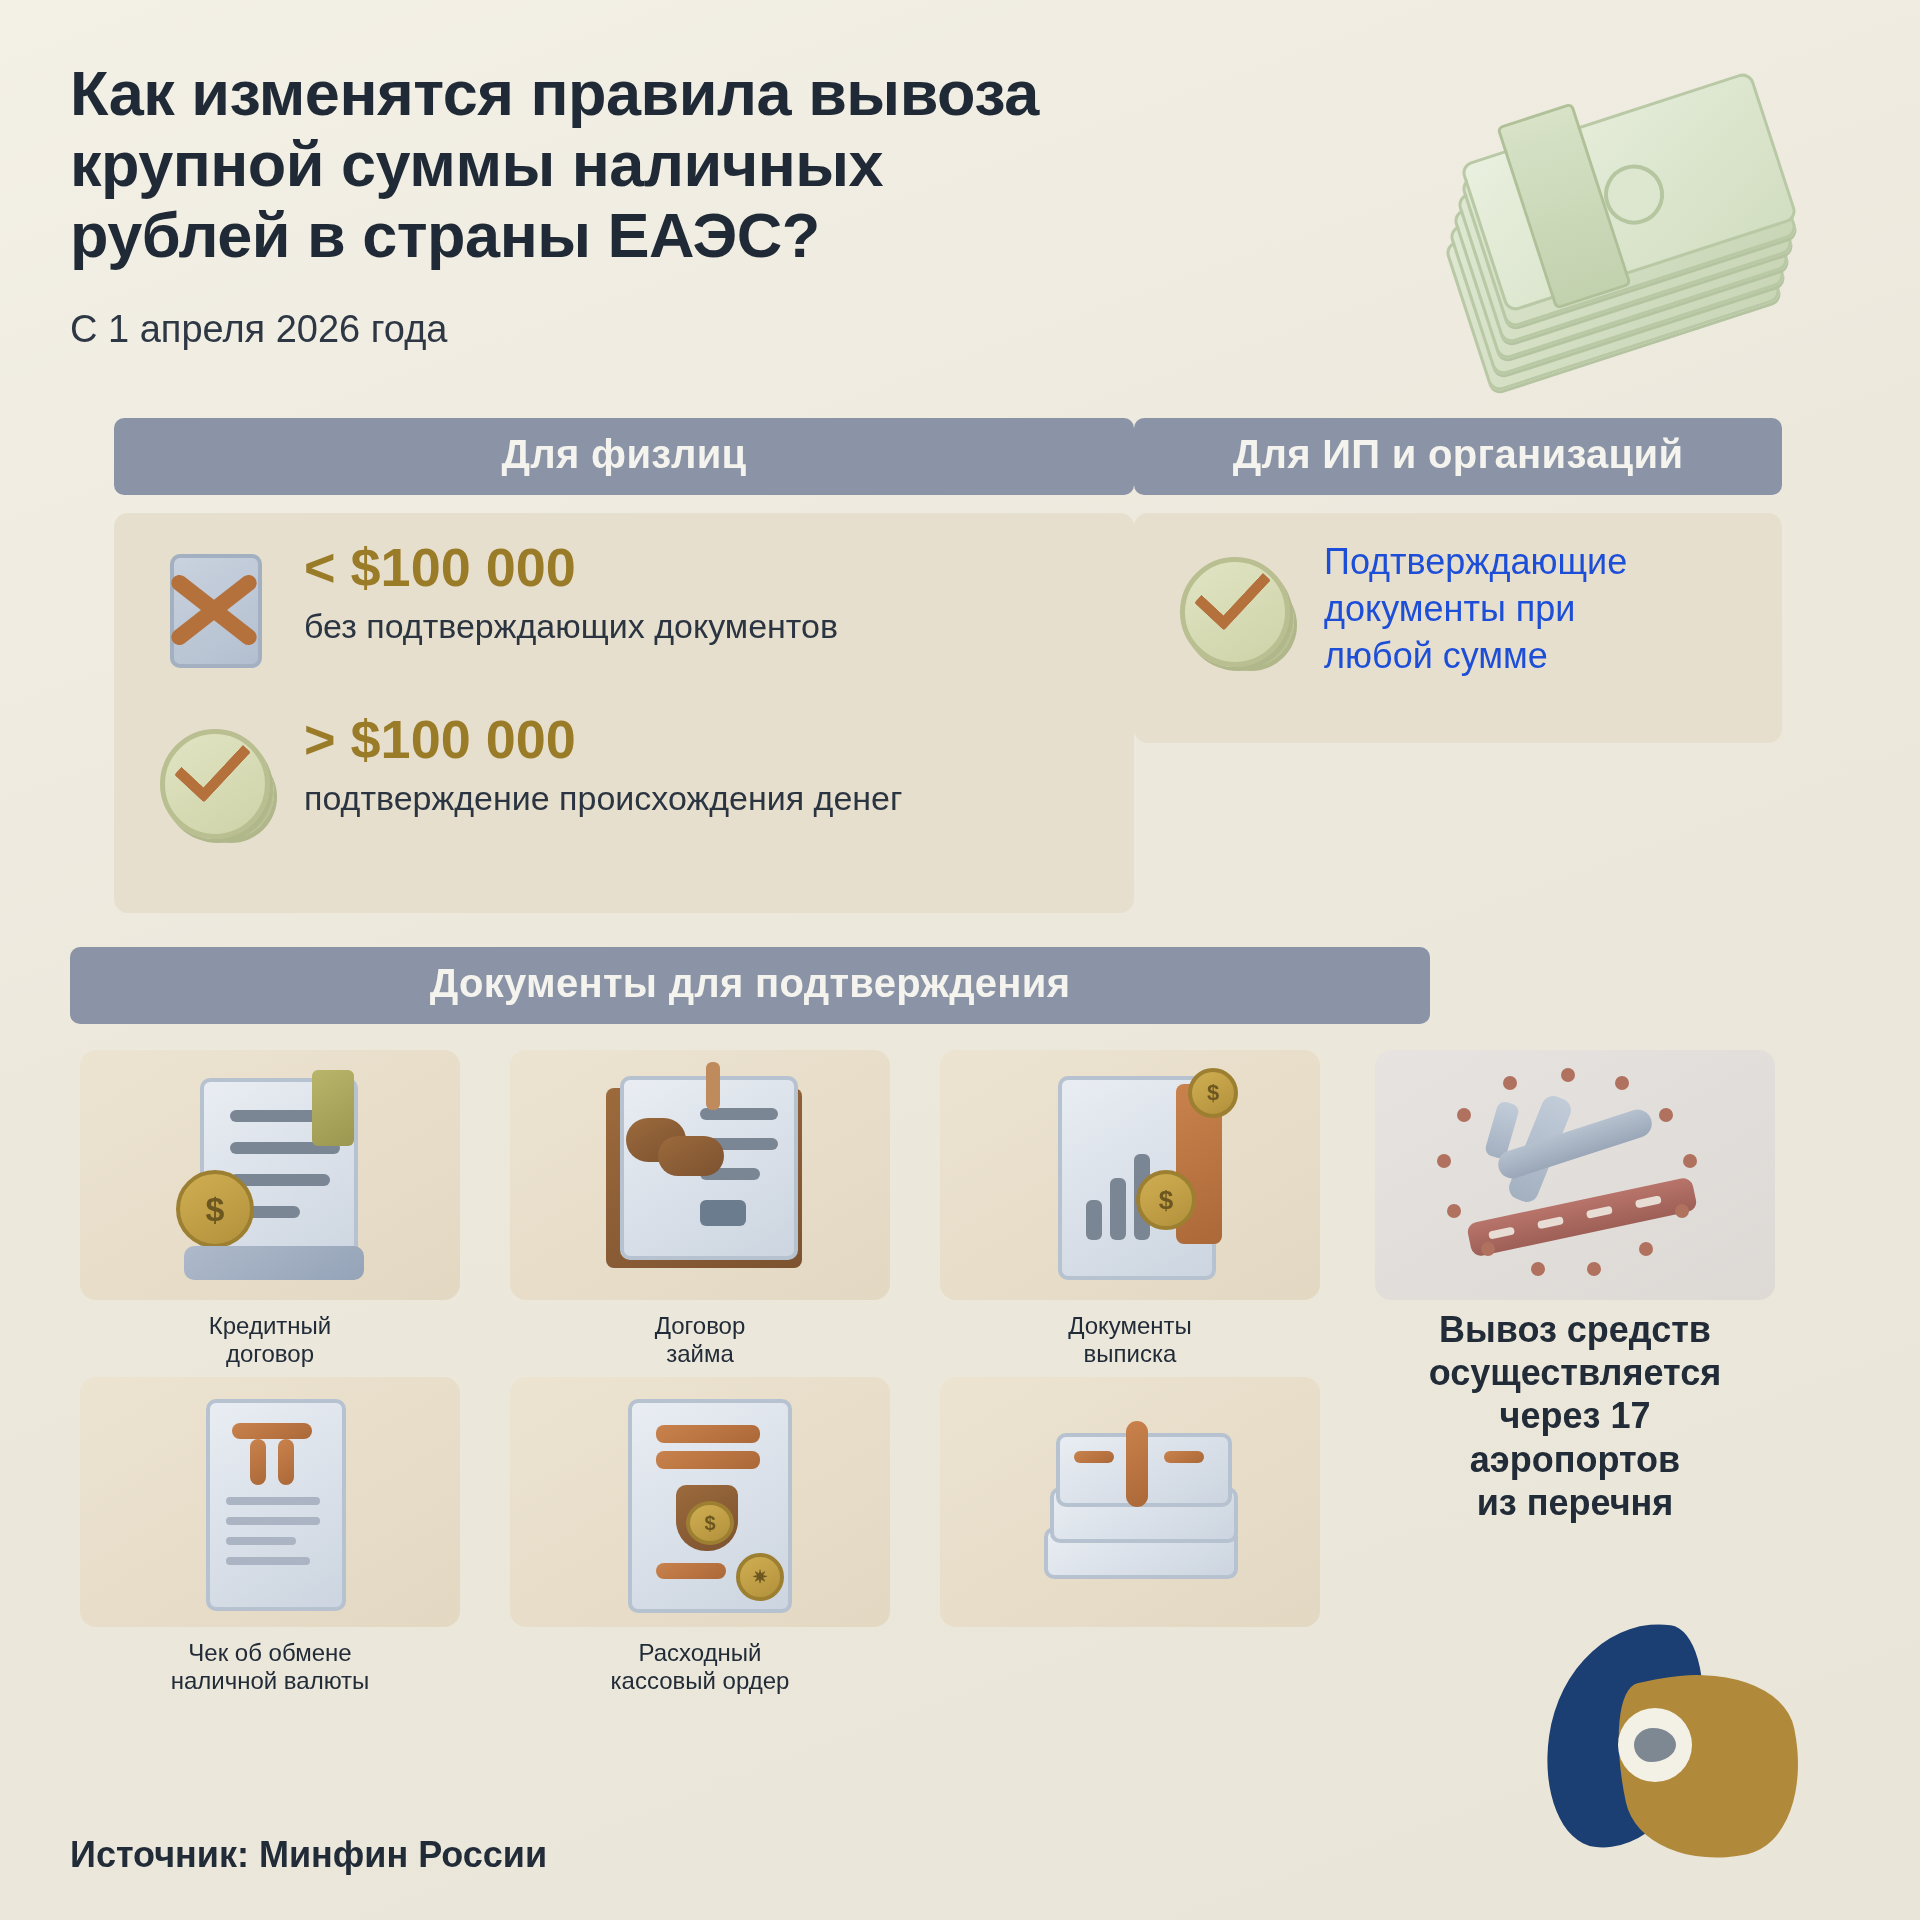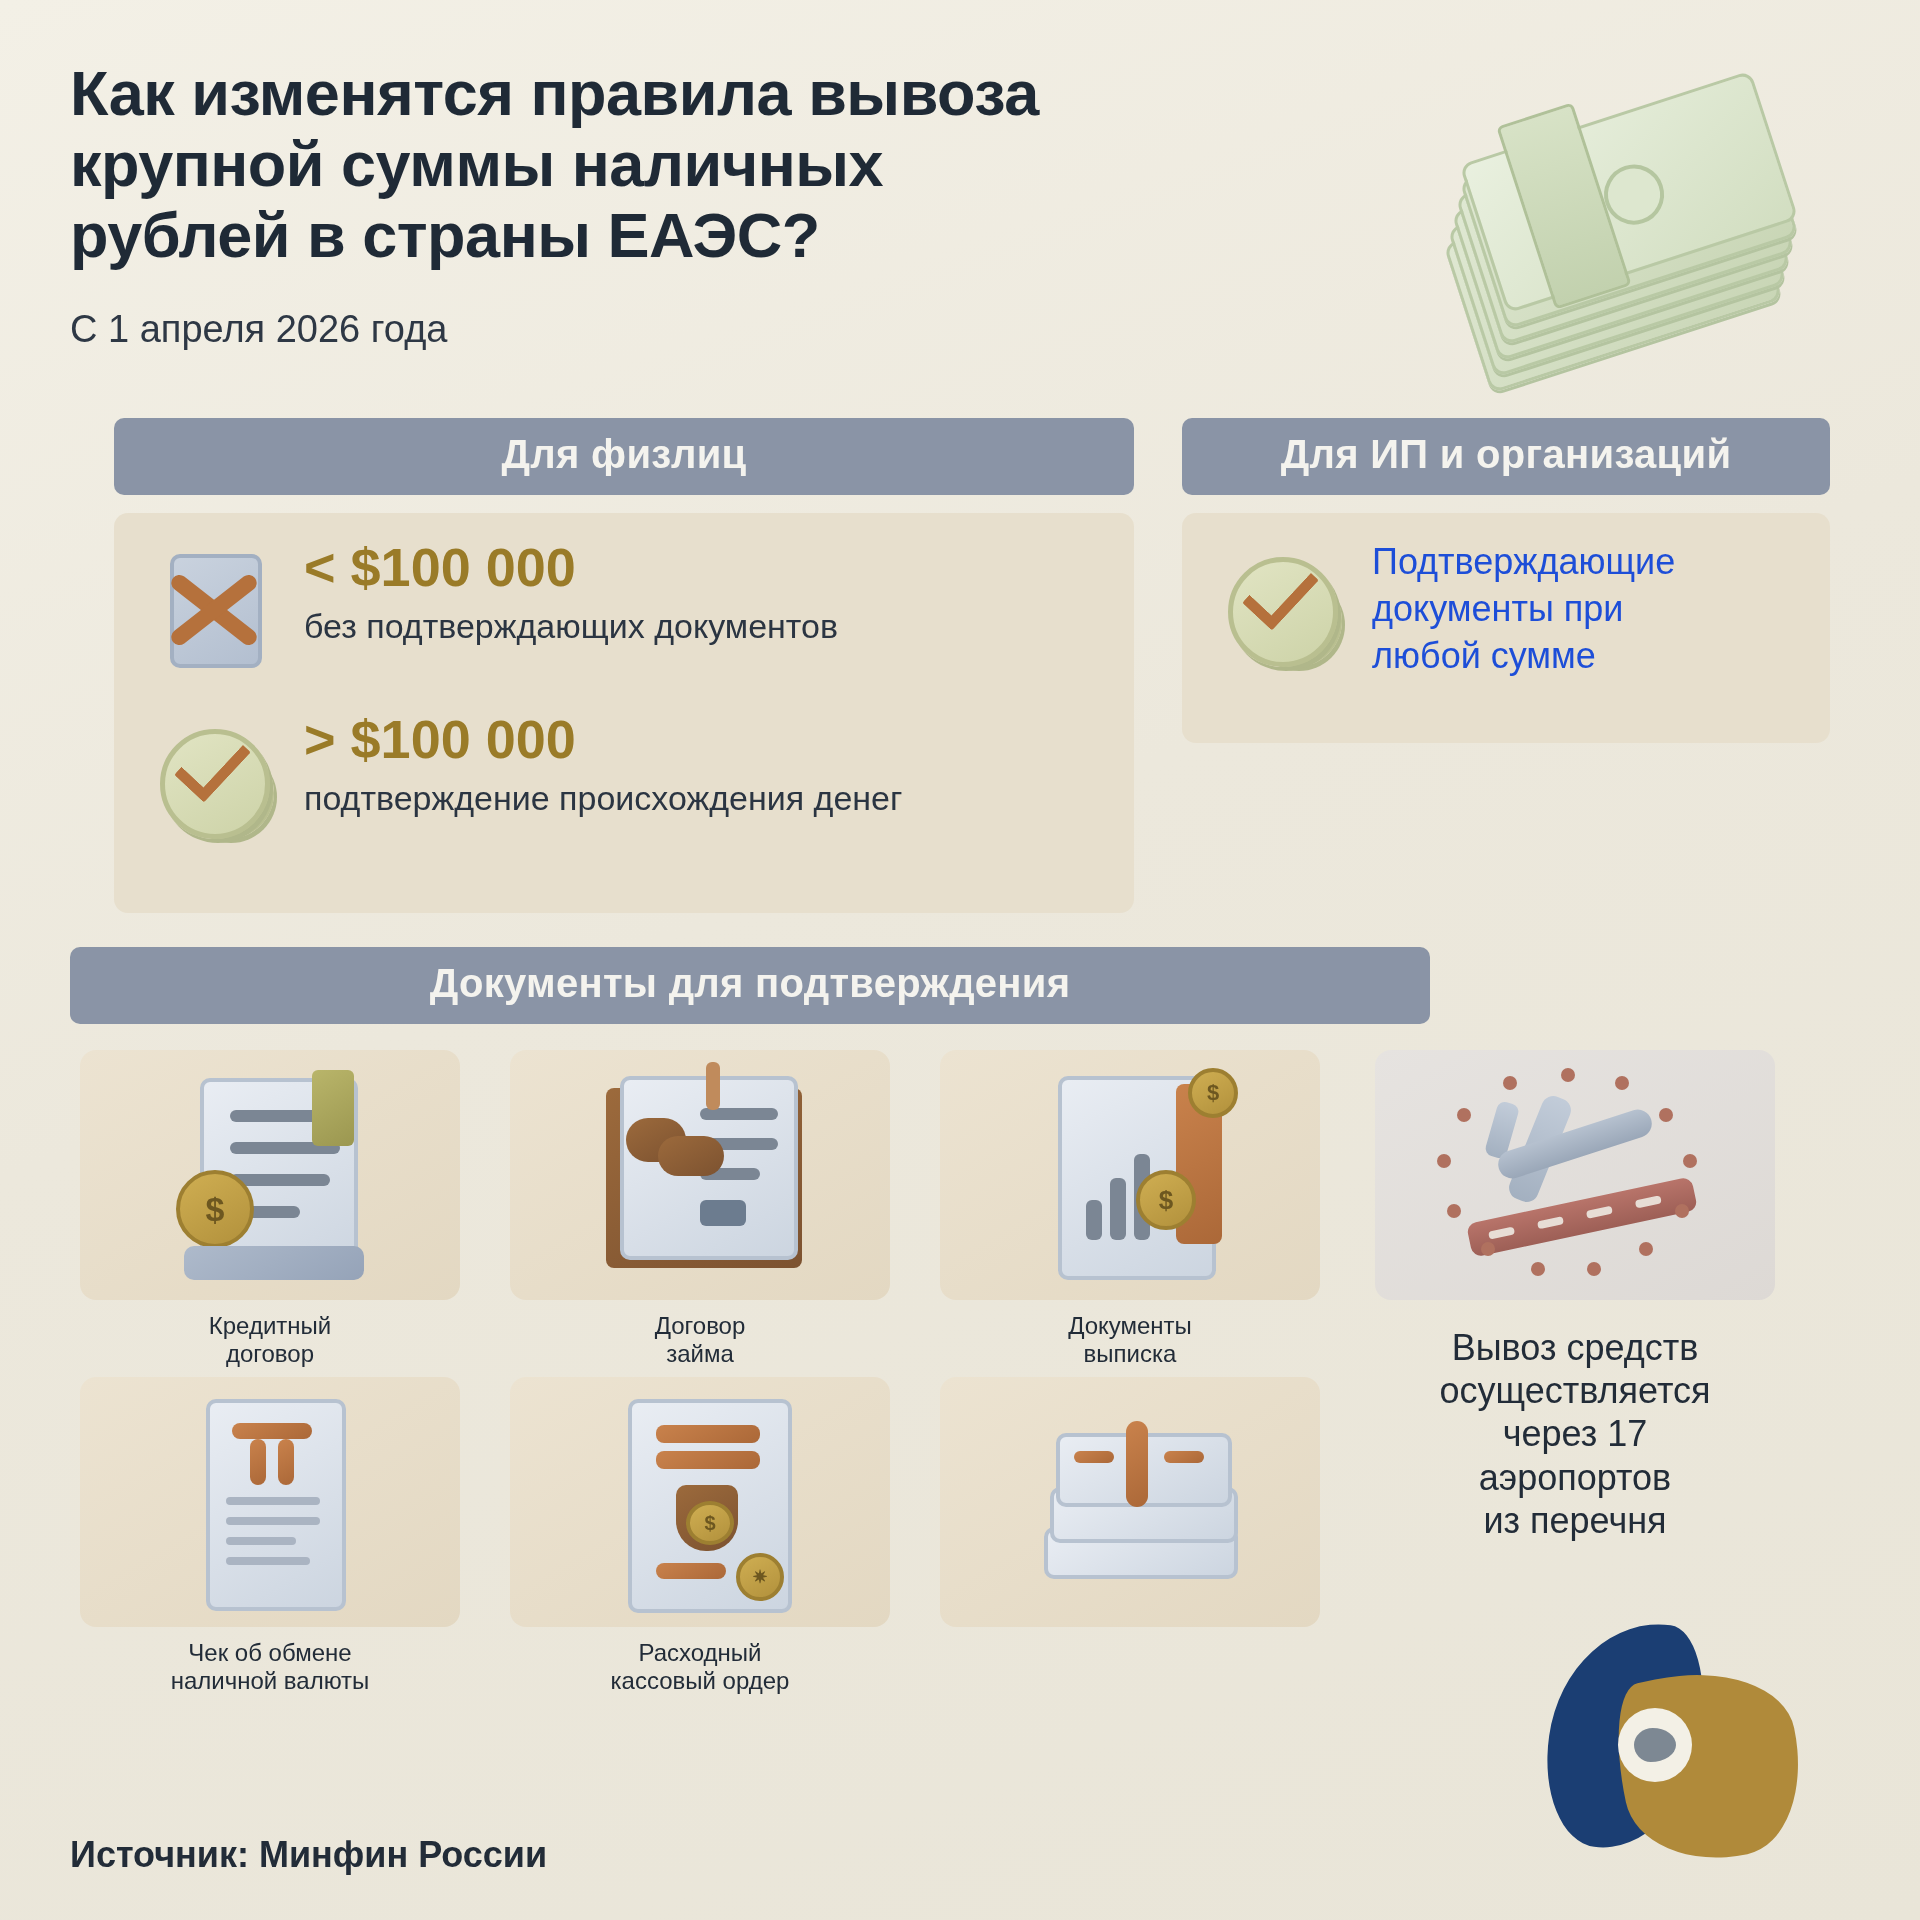--- a/index.html
+++ b/index.html
@@ -103,21 +103,20 @@
     text-align: center;
     font-size: 40px;
     font-weight: bold;
     padding: 14px 10px 18px;
     box-sizing: border-box;
     letter-spacing: 0.3px;
   }
 
   .columns {
     display: flex;
-    gap: 48px;
     align-items: flex-start;
     padding-left: 44px;
   }
   .col-left { width: 1020px; }
   .col-right { width: 648px; }
 
   .card {
     background: #e7dfcd;
     border-radius: 14px;
     margin-top: 18px;
@@ -259,22 +258,22 @@
     height: 250px;
     margin: 0 auto;
     border-radius: 16px;
     background: linear-gradient(150deg,#e6e3e0 0%, #ddd9d5 100%);
     position: relative;
     overflow: hidden;
   }
   .airport-label {
     font-size: 36px;
     line-height: 1.2;
-    margin-top: 26px;
-    font-weight: normal;
+    margin-top: 8px;
+    font-weight: bold;
     color: #222c38;
     white-space: pre-line;
   }
 
   
   .paper {
     position: absolute;
     background: linear-gradient(150deg,#e9edf3,#ccd5e0);
     border: 4px solid #b7c2d0;
     border-radius: 10px;

